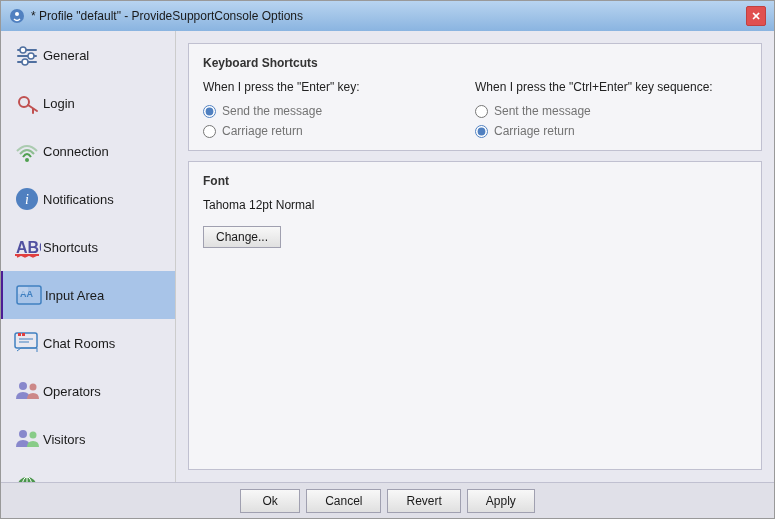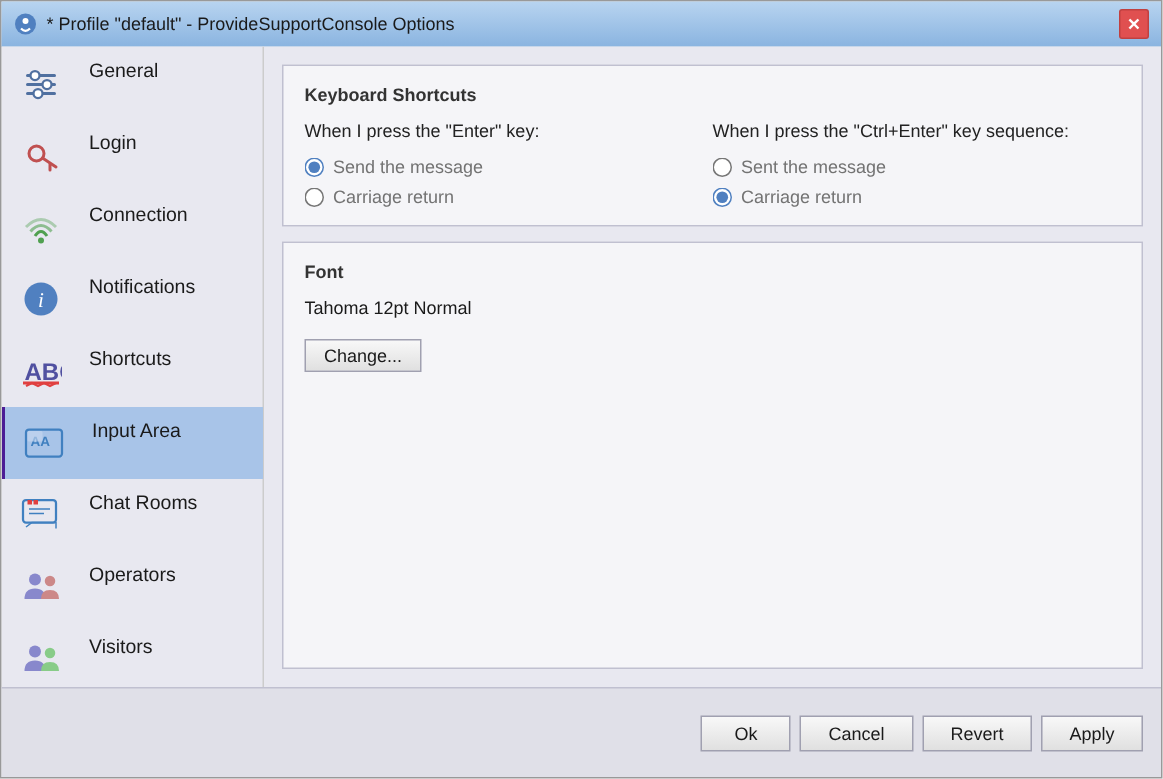--- a/index.html
+++ b/index.html
@@ -79,24 +79,24 @@
     }
     .sidebar-scroll::-webkit-scrollbar-track {
       background: #e8e8f0;
     }
     .sidebar-scroll::-webkit-scrollbar-thumb {
       background: #b0b0c0;
       border: 1px solid #9090a0;
     }
     .sidebar-item {
       display: flex;
-      align-items: flex-start;
+      align-items: center;
       padding: 8px 10px;
       cursor: pointer;
-      gap: 16px;
+      gap: 0;
       min-height: 46px;
     }
     .sidebar-item.active {
       background: #a8c4e8;
       border-left: 2px solid #4c1d95;
     }
     .sidebar-icon {
       width: 32px;
       height: 32px;
       display: flex;
@@ -169,26 +169,26 @@
     }
     .change-btn {
       padding: 3px 12px;
       background: linear-gradient(to bottom, #f8f8f8, #e0e0e0);
       border: 1px solid #a0a0b0;
       cursor: pointer;
       font-size: 12px;
       color: #1a1a1a;
     }
     .bottom-bar {
-      height: 60px;
+      height: 36px;
       background: #e0e0e8;
       border-top: 1px solid #c0c0d0;
       display: flex;
       align-items: center;
-      justify-content: flex-end;
+      justify-content: center;
       padding: 0 12px;
       gap: 6px;
     }
     .bottom-btn {
       padding: 4px 18px;
       background: linear-gradient(to bottom, #f8f8f8, #e0e0e0);
       border: 1px solid #a0a0b0;
       cursor: pointer;
       font-size: 12px;
       color: #1a1a1a;

